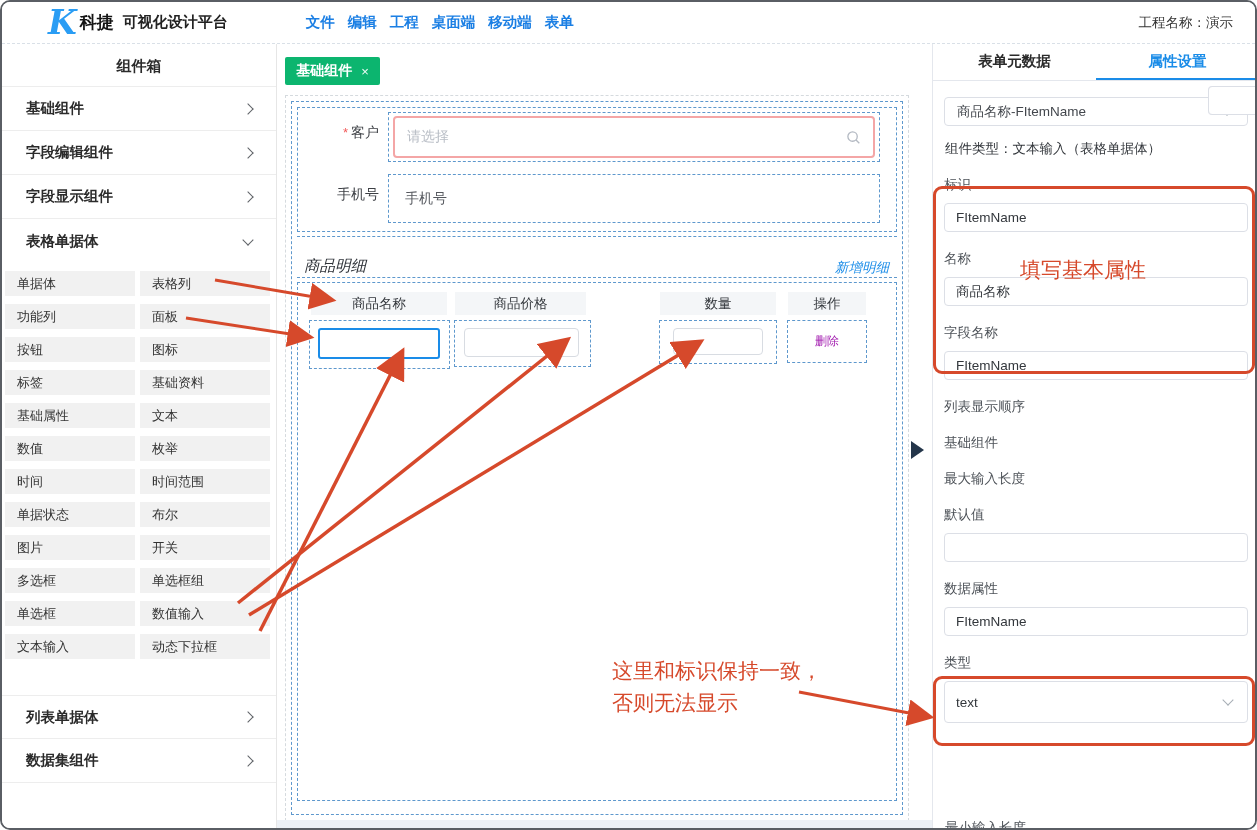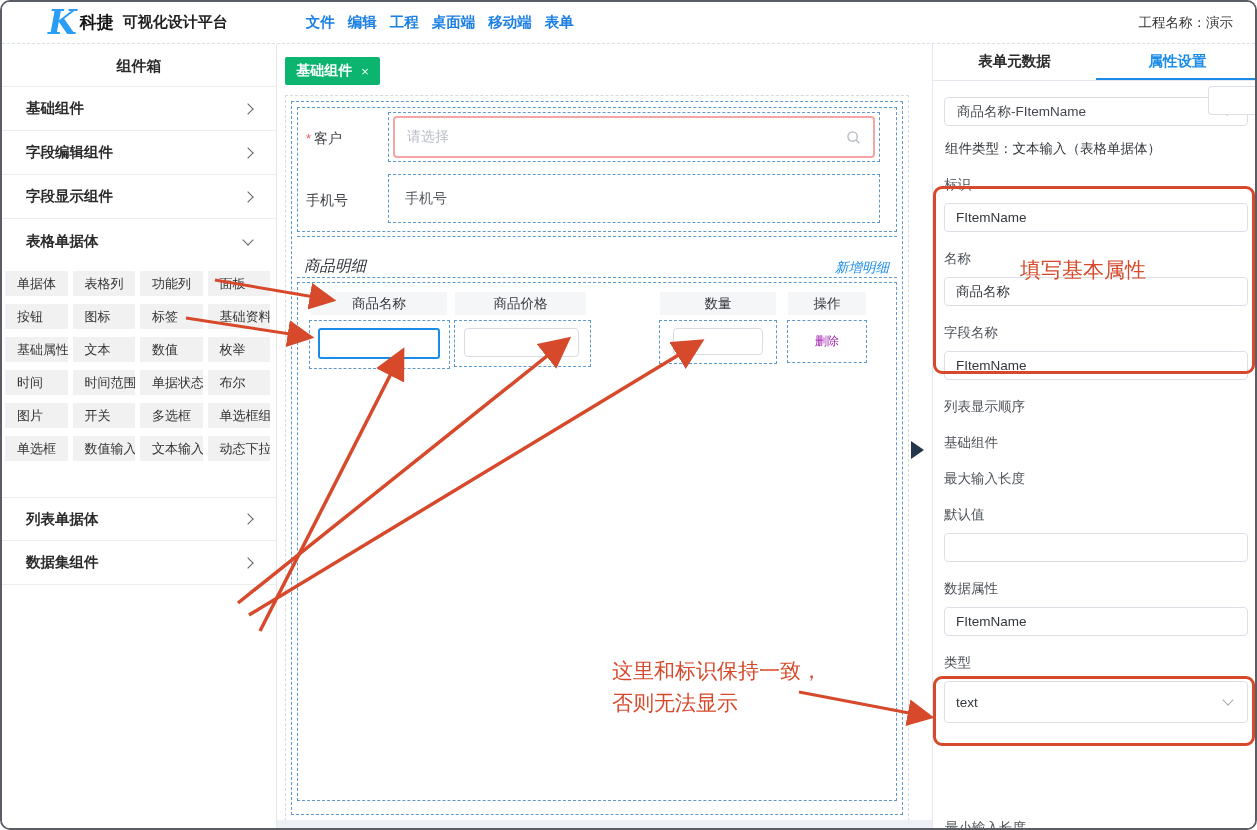--- a/index.html
+++ b/index.html
@@ -40,21 +40,21 @@
     padding:0 20px 0 24px; border-bottom:1px solid #ededed; cursor:pointer;
   }
   .section-label { font-size:14.5px; font-weight:bold; color:#2b2b2b; }
   .chev {
     width:8px; height:8px; border-right:1.6px solid #5f6368; border-bottom:1.6px solid #5f6368;
     transform:rotate(-45deg); margin-right:4px;
   }
   .chev.down { transform:rotate(45deg); margin-top:-3px; }
   .section.no-border { border-bottom:none; }
   .palette {
-    display:grid; grid-template-columns:1fr 1fr 1fr 1fr; gap:8px 5px;
+    display:grid; grid-template-columns:1fr 1fr; gap:8px 5px;
     padding:8px 6px 12px 3px;
   }
   .chip {
     height:25px; line-height:25px; background:#f1f1f1; color:#333;
     font-size:13px; padding-left:12px; cursor:grab; overflow:hidden; white-space:nowrap;
   }
   .sidebar-spacer { height:24px; }
   .section.bordered-top { border-top:1px solid #ededed;gap:8px; }
 
   
@@ -66,22 +66,22 @@
   }
   .doc-tab .tab-label { font-size:14px; font-weight:bold; }
   .doc-tab .tab-close { font-size:13px; opacity:.95; cursor:pointer; }
   .canvas-outer {
     position:absolute; left:8px; top:51px; width:624px; height:726px;
     border:1px dashed #d5dade;
   }
   .form-frame { position:absolute; inset:5px; border:1px dashed #5e98cd; }
   .hpanel { position:absolute; left:5px; right:5px; top:5px; height:125px; border:1px dashed #5e98cd; }
   .flabel {
-    position:absolute; left:8px; width:88px; height:44px; line-height:44px;
-    padding-right:7px; font-size:14px; color:#3c3f44;
+    position:absolute; left:0; width:88px; height:44px; line-height:32px;
+    text-align:right; padding-right:7px; font-size:14px; color:#3c3f44;
   }
   .req { color:#f25a5a; margin-right:3px; font-size:13px; }
   .fieldbox { position:absolute; left:90px; right:16px; height:50px; border:1px dashed #5e98cd; }
   .cust-input {
     position:absolute; inset:3px 4px; border:2px solid #f4a6a6; border-radius:4px;
     background:#fff; display:flex; align-items:center; padding:0 12px; cursor:text;
   }
   .placeholder { color:#b9bec6; font-size:14px; flex:1; }
   .phone-text {
     position:absolute; inset:1px 4px; display:flex; align-items:center;

